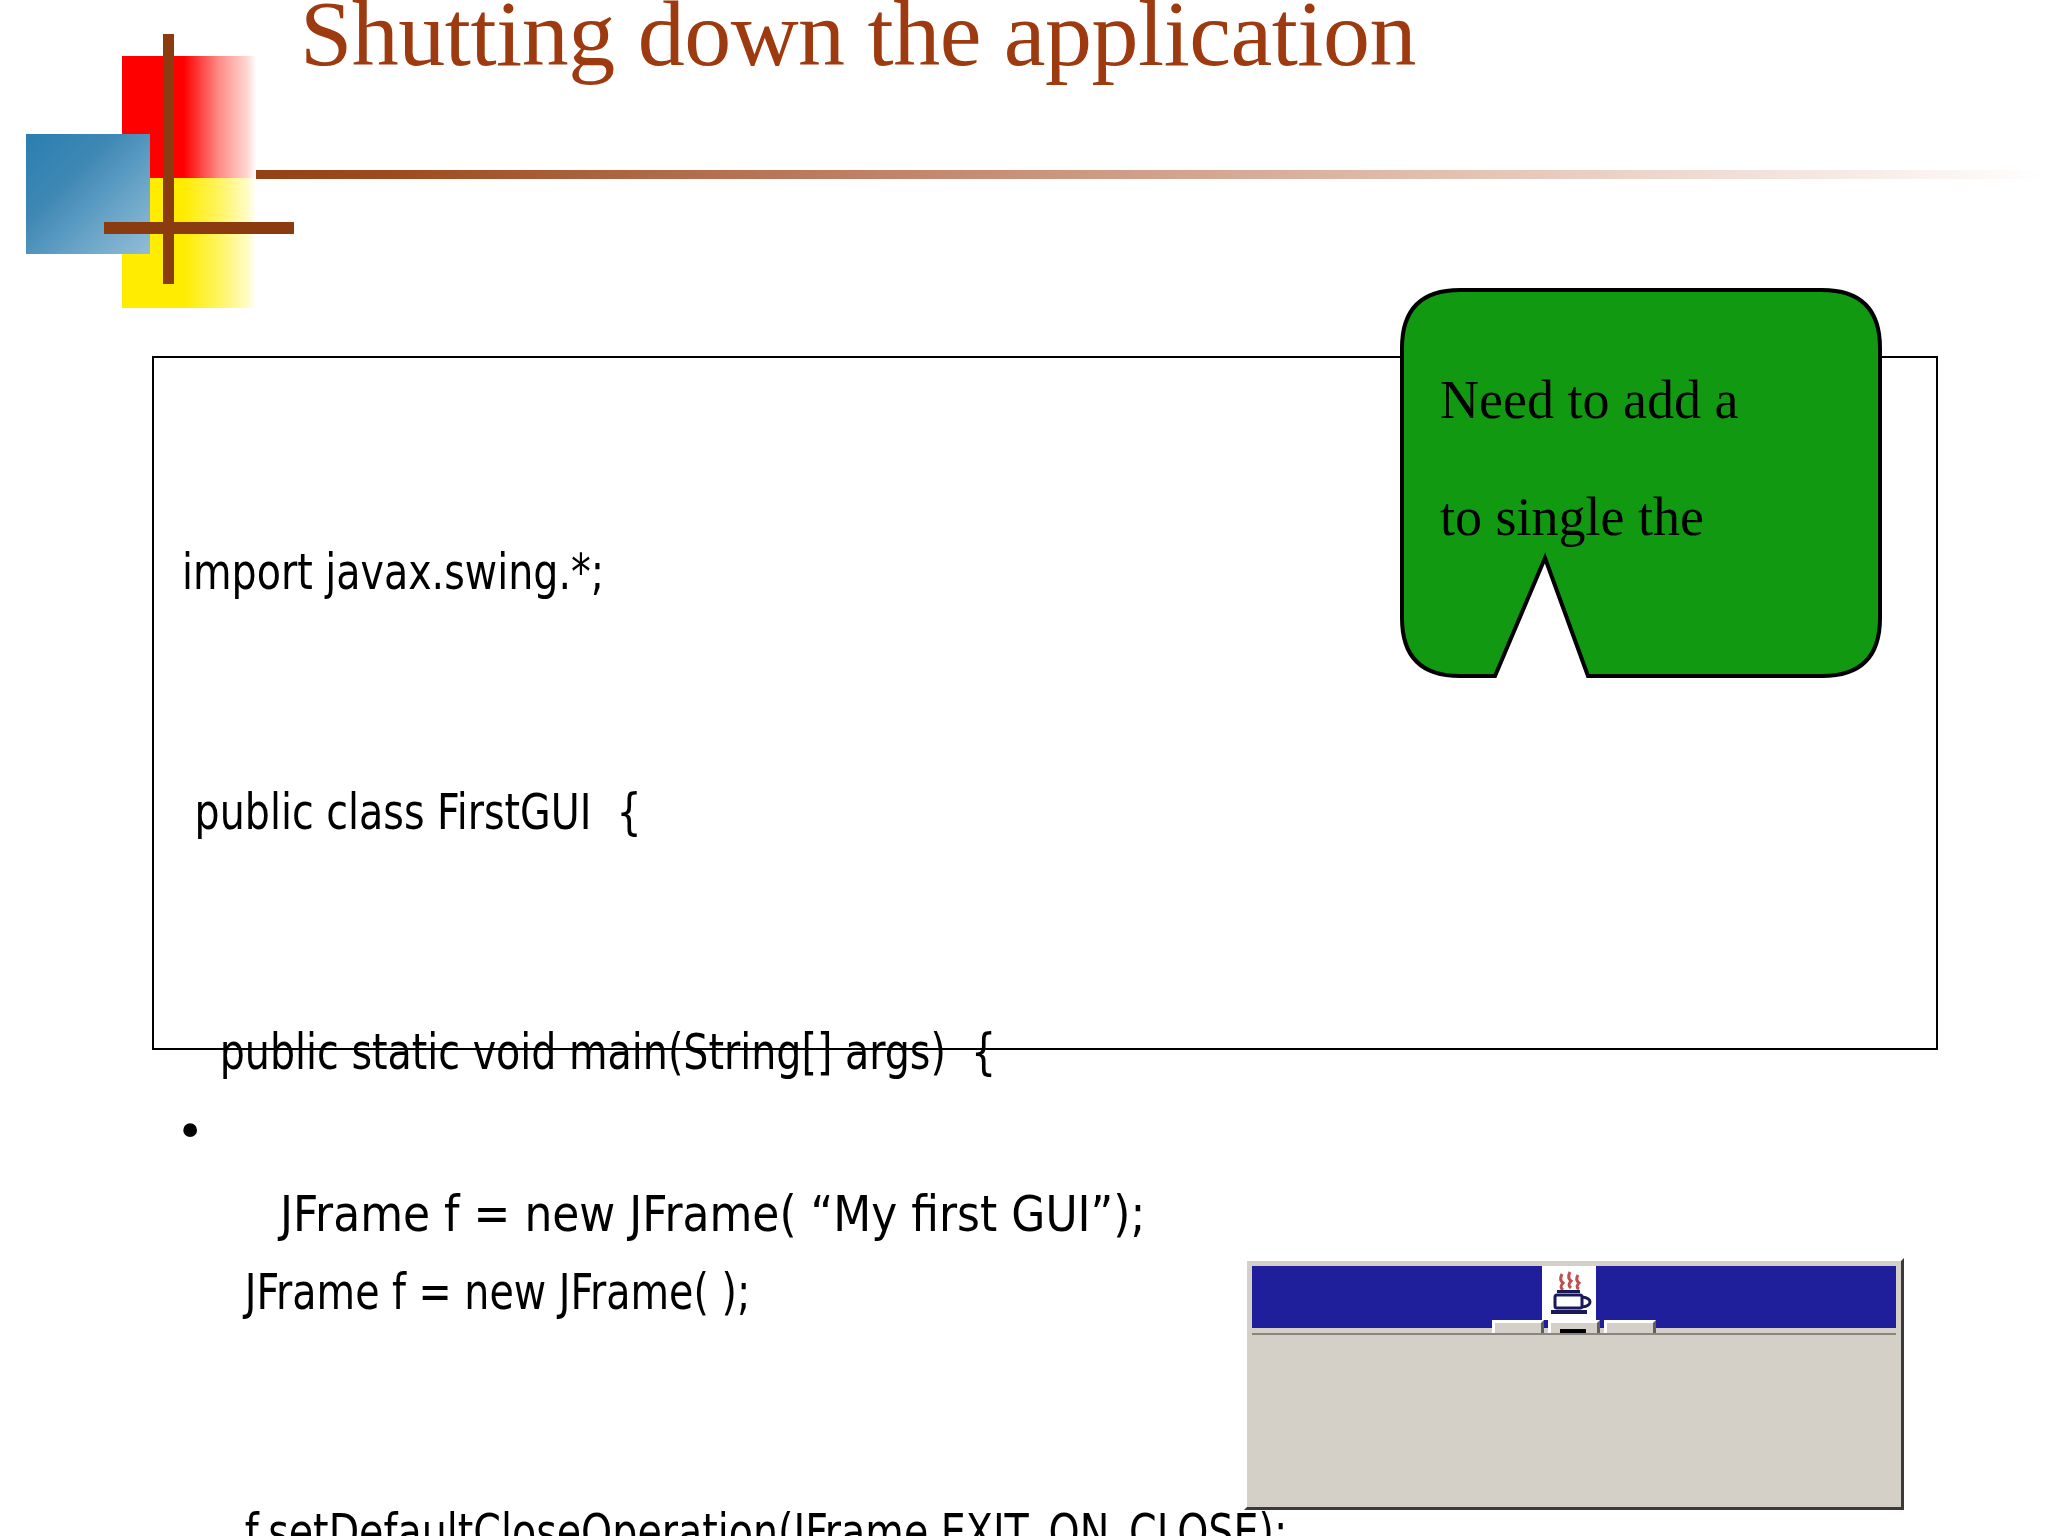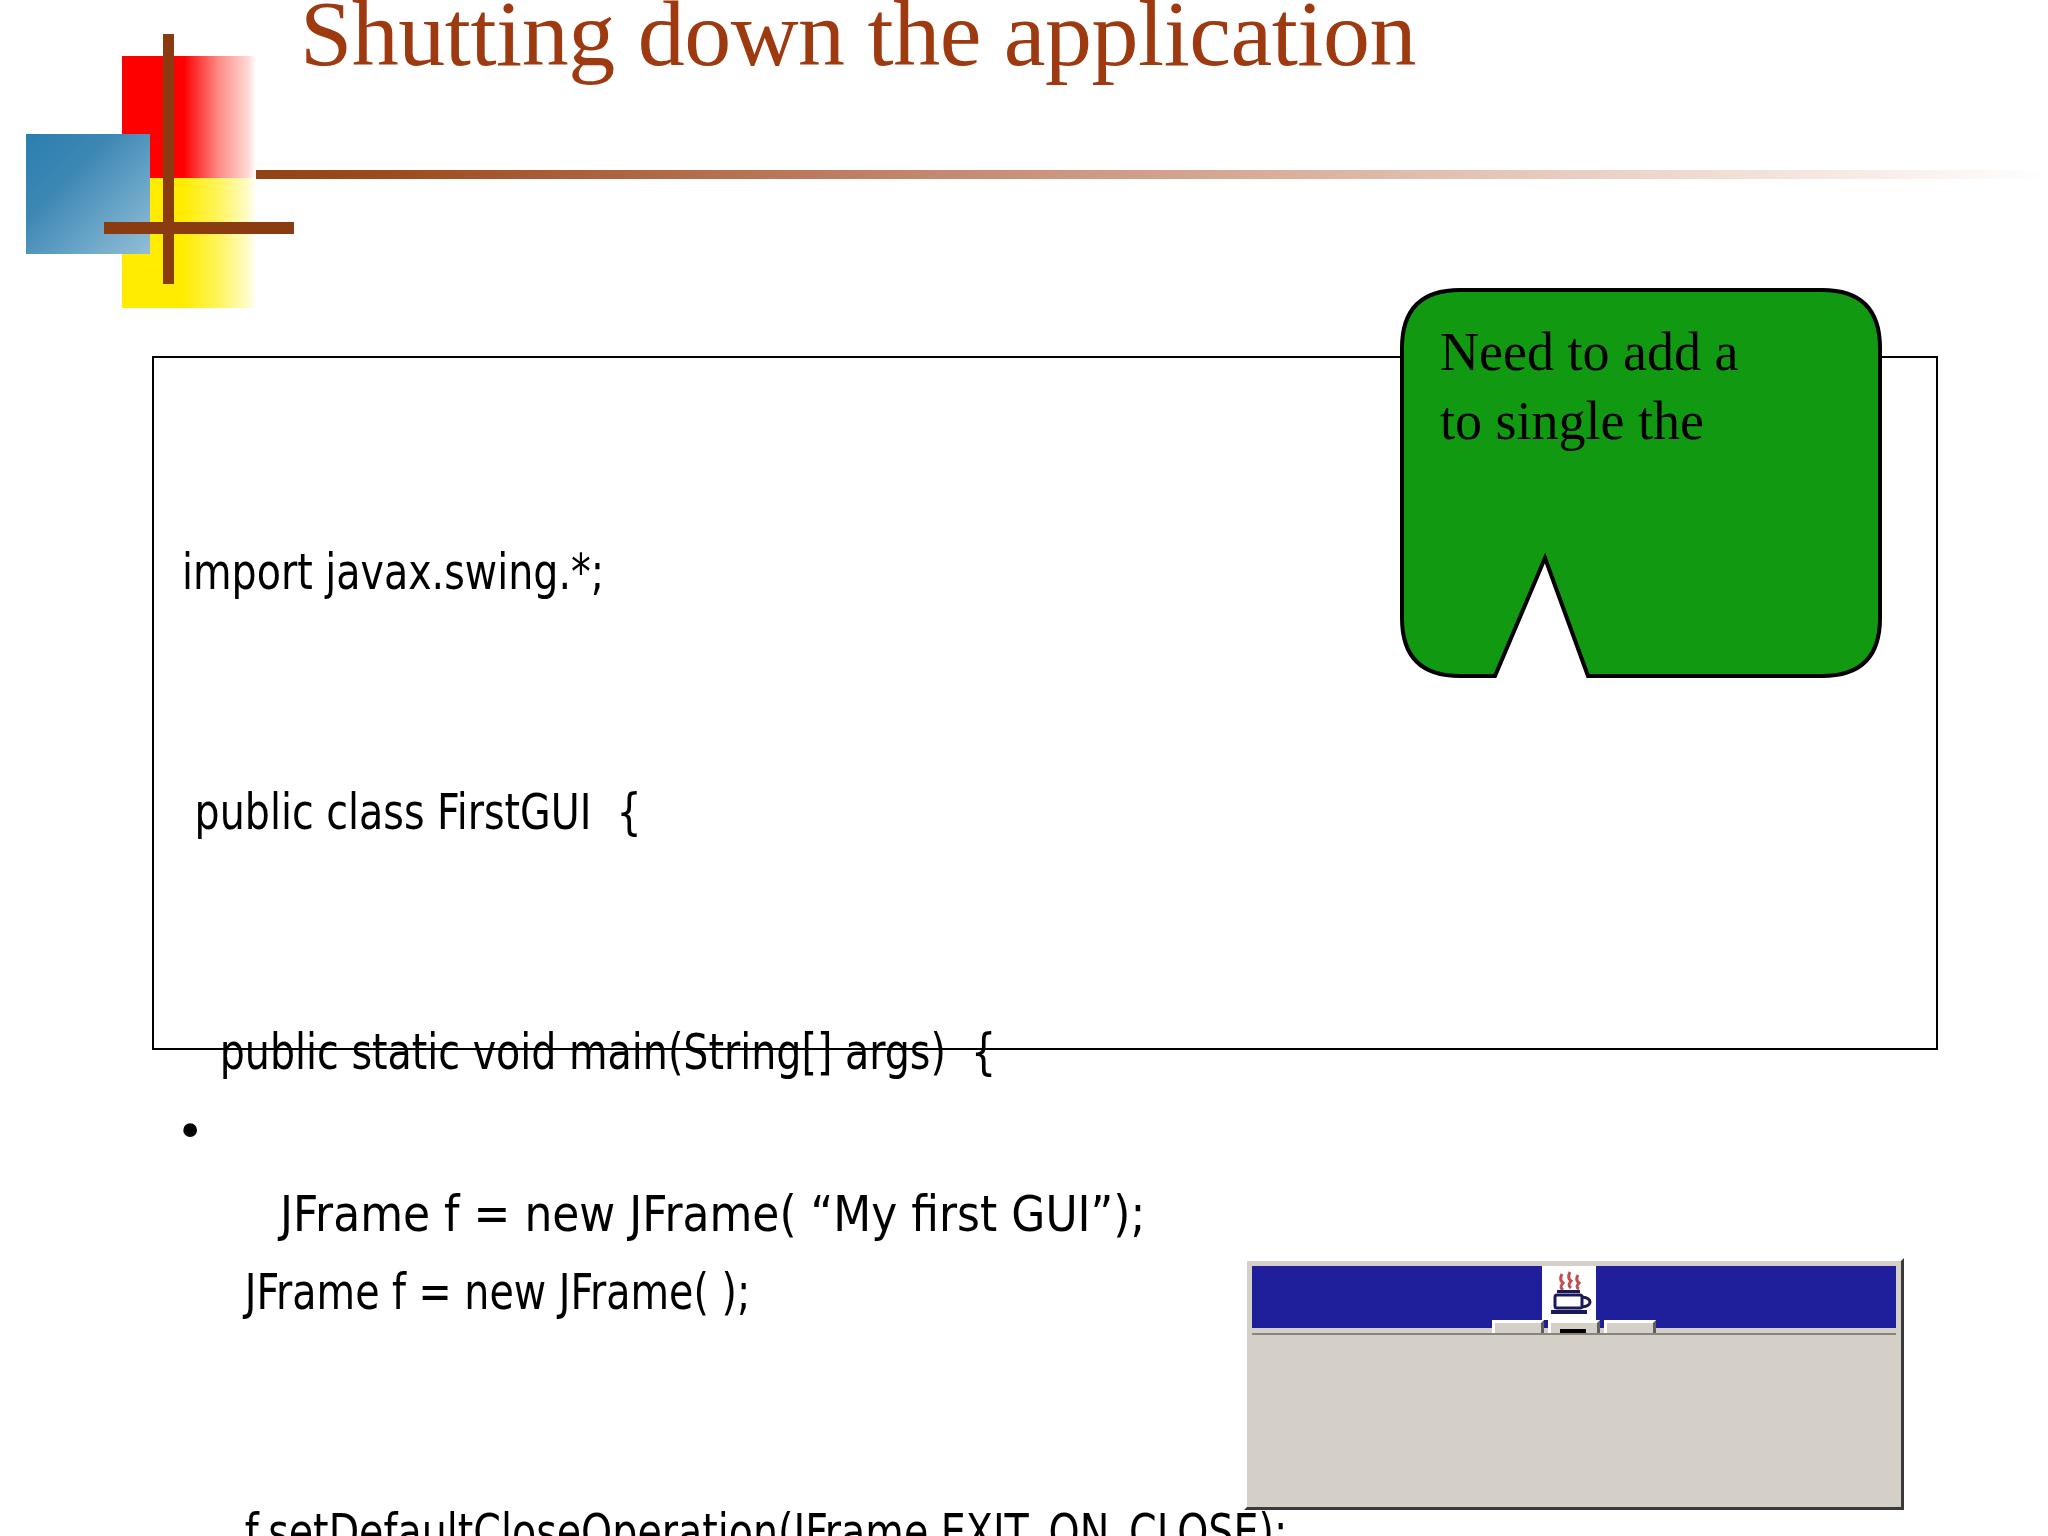--- a/index.html
+++ b/index.html
@@ -133,21 +133,21 @@
     position: absolute;
     left: 1440px;
     top: 318px;
     width: 400px;
     font-family: "Liberation Serif", serif;
     font-size: 54px;
     line-height: 69px;
     color: #000000;
     z-index: 7;
   }
-  .callout-text span { display: block; }
+  .callout-text span { display: block; margin-top: 48px; }
 
   
   .bullet-row {
     position: absolute;
     left: 180px;
     top: 1092px;
     width: 1800px;
     z-index: 3;
     display: flex;
     align-items: flex-start;

